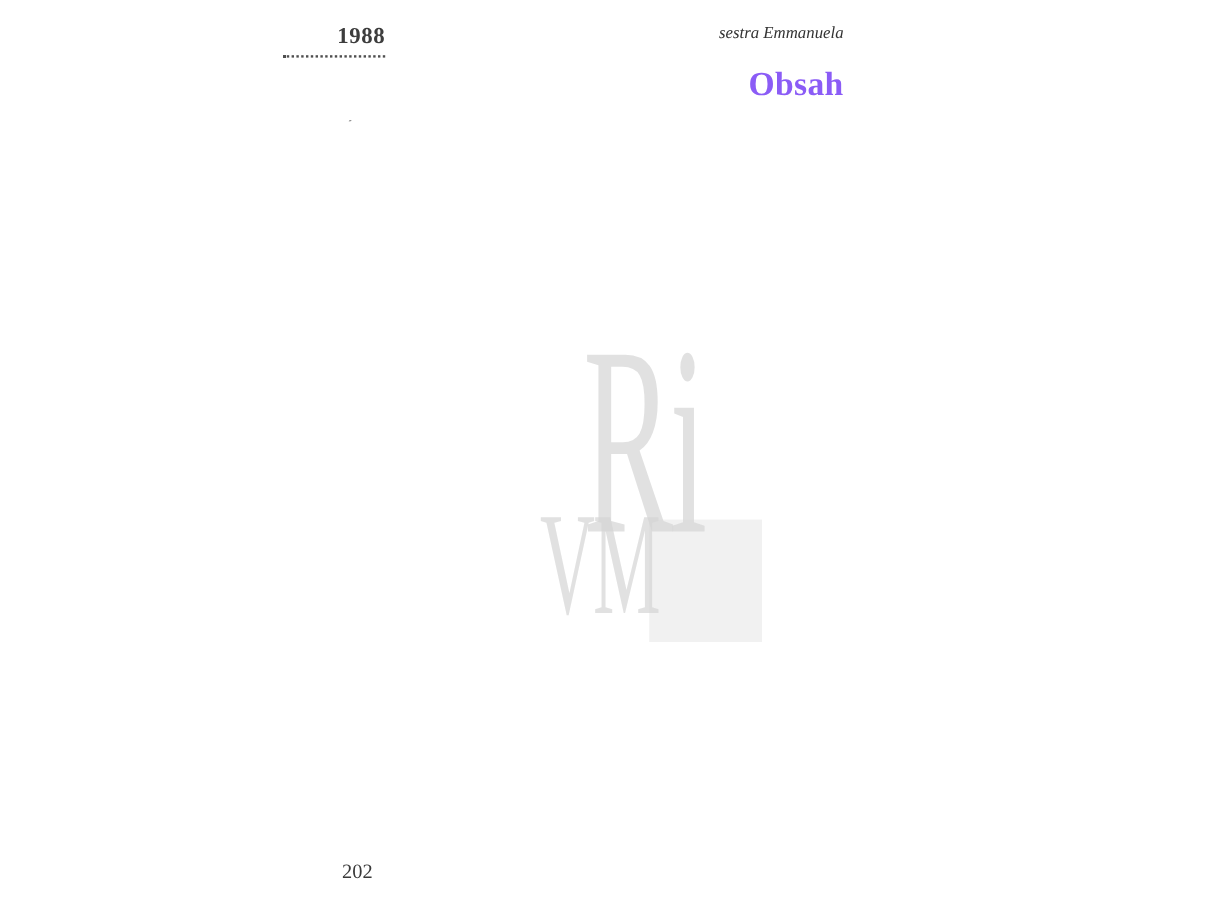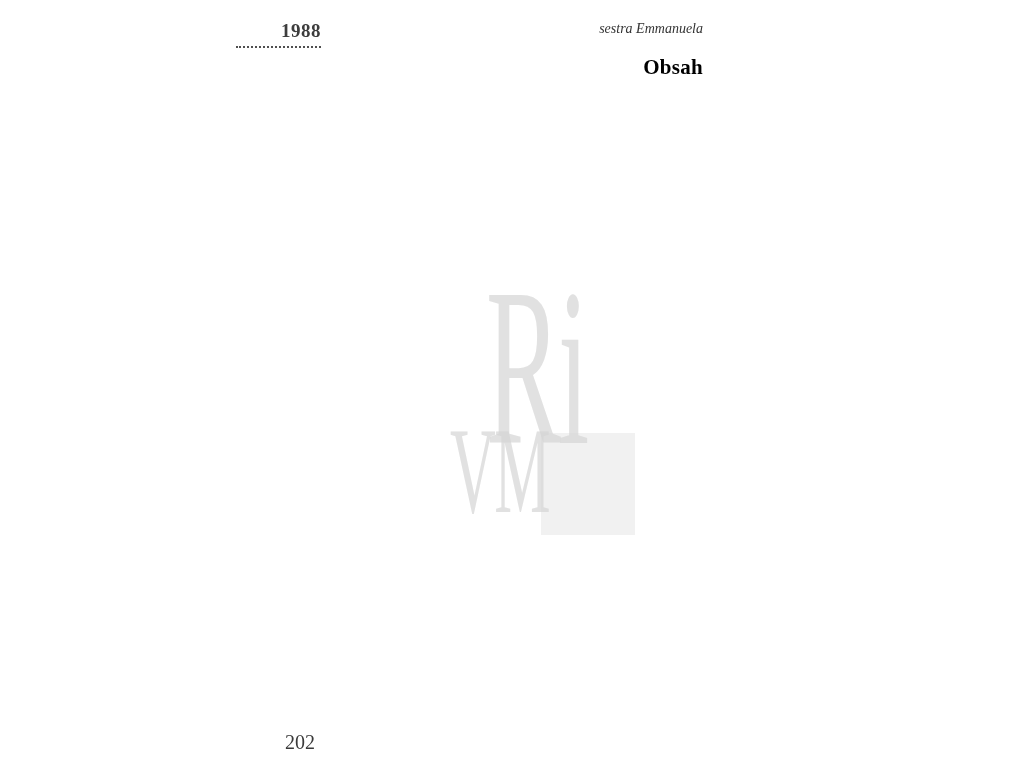--- a/index.html
+++ b/index.html
@@ -22,39 +22,39 @@
     padding-bottom:4px;
   }
   .author {
     position:absolute; right:321px; top:21px;
     font-size:14px; font-style:italic; color:#333333;
   }
 
   
   .obsah-title {
     position:absolute; right:321px; top:55px;
-    font-size:21px; font-weight:bold; color:#000000;
+    font-size:28px; font-weight:bold; color:#8b5cf6;
     letter-spacing:0.3px;
     text-align:center;
   }
 
   
   .toc {
     position:absolute; left:285px; top:101px; width:418px;
     font-size:15px; line-height:17.45px;
     color:#2b2b2b;
   }
   .row { display:flex; }
   .row .title { flex:1 1 0; min-width:0; white-space:nowrap; }
   .row .page { flex:none; min-width:30px; text-align:right; white-space:nowrap; }
 
   
   .footer-page {
     position:absolute; left:285px; top:717px;
-    font-size:20px; color:#3a3a3a;margin-top:14px;
+    font-size:17px; color:#3a3a3a;
   }
 
   
   .watermark { position:absolute; left:0; top:12px; width:1024px; height:768px;
     z-index:5; pointer-events:none; }
   .wm-square {
     position:absolute; left:541px; top:421px; width:94px; height:102px;
     background:rgba(229,229,229,0.55);
   }
   .wm-line1 {

